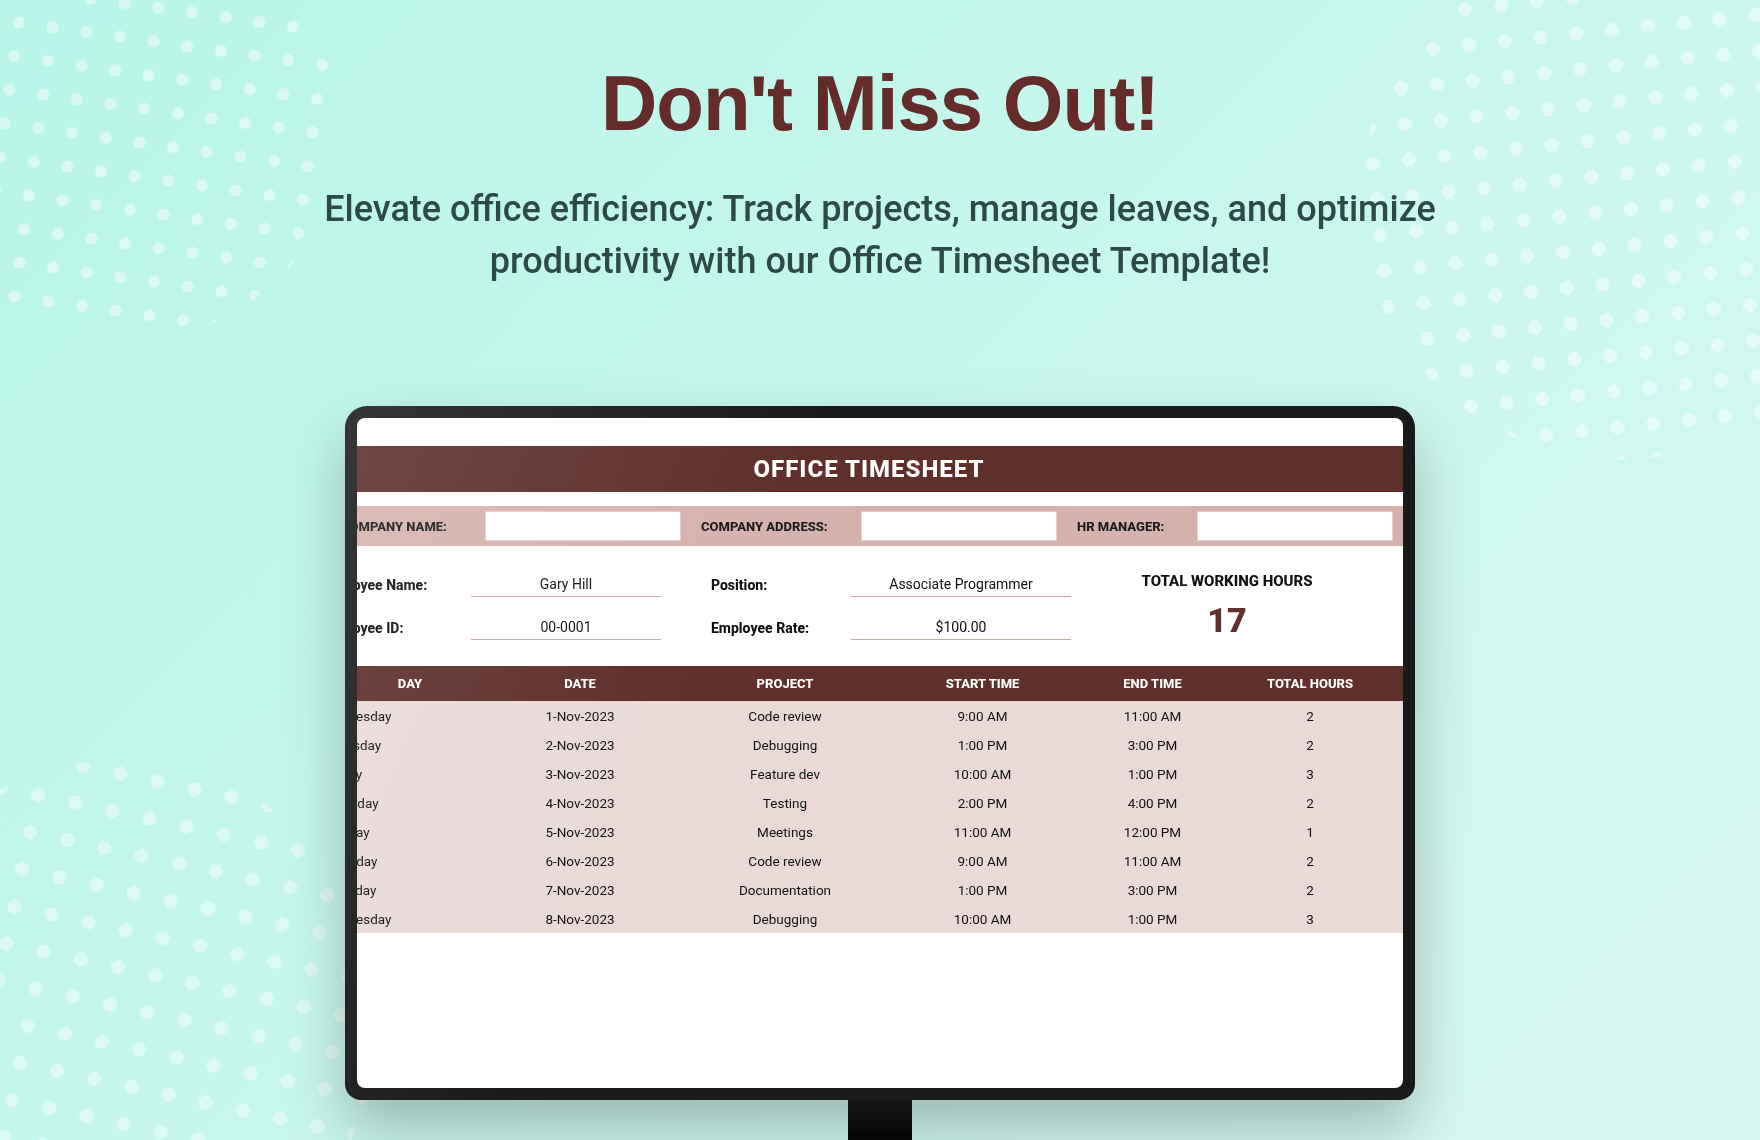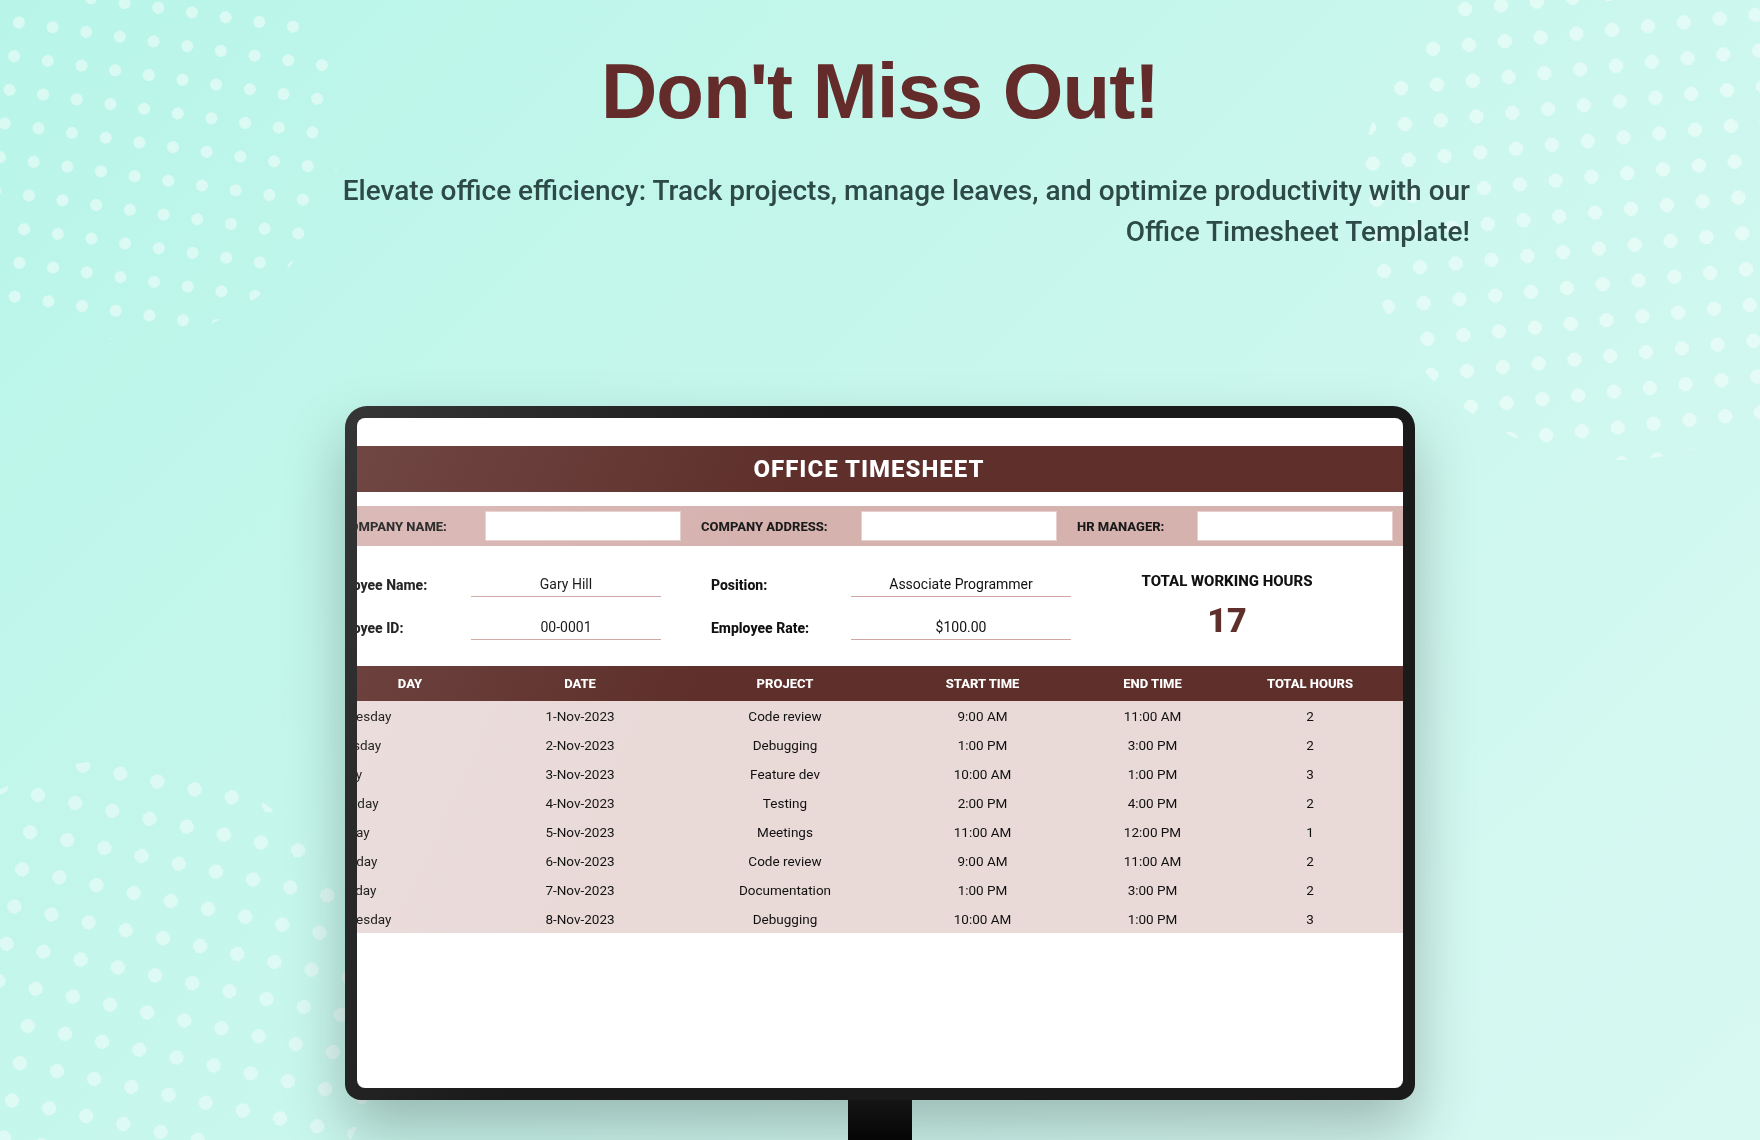--- a/index.html
+++ b/index.html
@@ -29,35 +29,35 @@
   .dots-bl {
     position: absolute; bottom: -140px; left: -140px; width: 520px; height: 520px;
     background-image: radial-gradient(circle, rgba(255,255,255,0.42) 7px, transparent 7px);
     background-size: 38px 38px;
     border-radius: 50%;
     transform: rotate(12deg);
   }
   .content {
     position: relative; z-index: 2;
     display: flex; flex-direction: column; align-items: center;
-    padding-top: 46px;
+    padding-top: 58px;
   }
   .headline {
     font-family: "Arial Black", Arial, sans-serif;
     font-weight: 900;
     font-size: 78px;
     color: #642b2b;
     letter-spacing: -1px;
   }
   .subhead {
     margin-top: 34px;
-    font-size: 28px;
+    font-size: 36px;
     line-height: 1.45;
     color: #2d4a47;
-    text-align: right;
+    text-align: center;
     max-width: 1180px;
     font-weight: 500;
   }
   .monitor-wrap {
     position: absolute;
     bottom: 0;
     left: 50%;
     transform: translateX(-50%);
   }
   .monitor {

